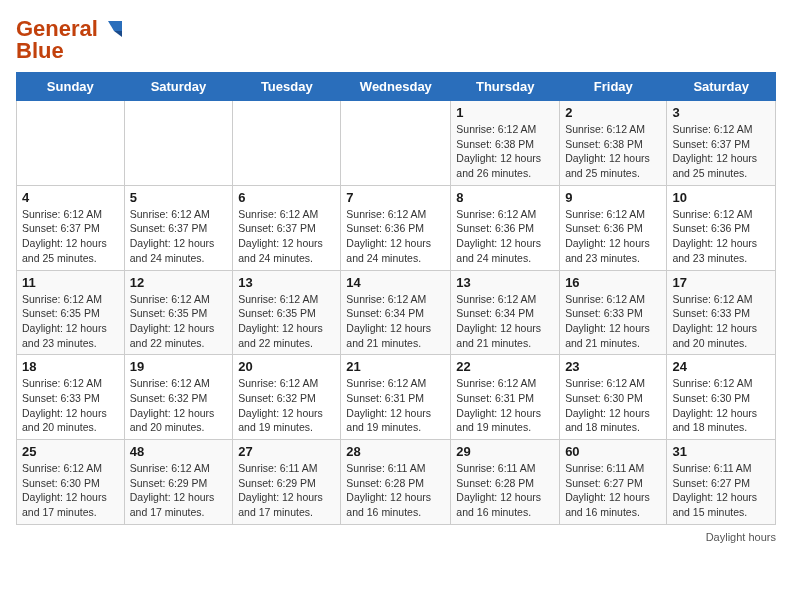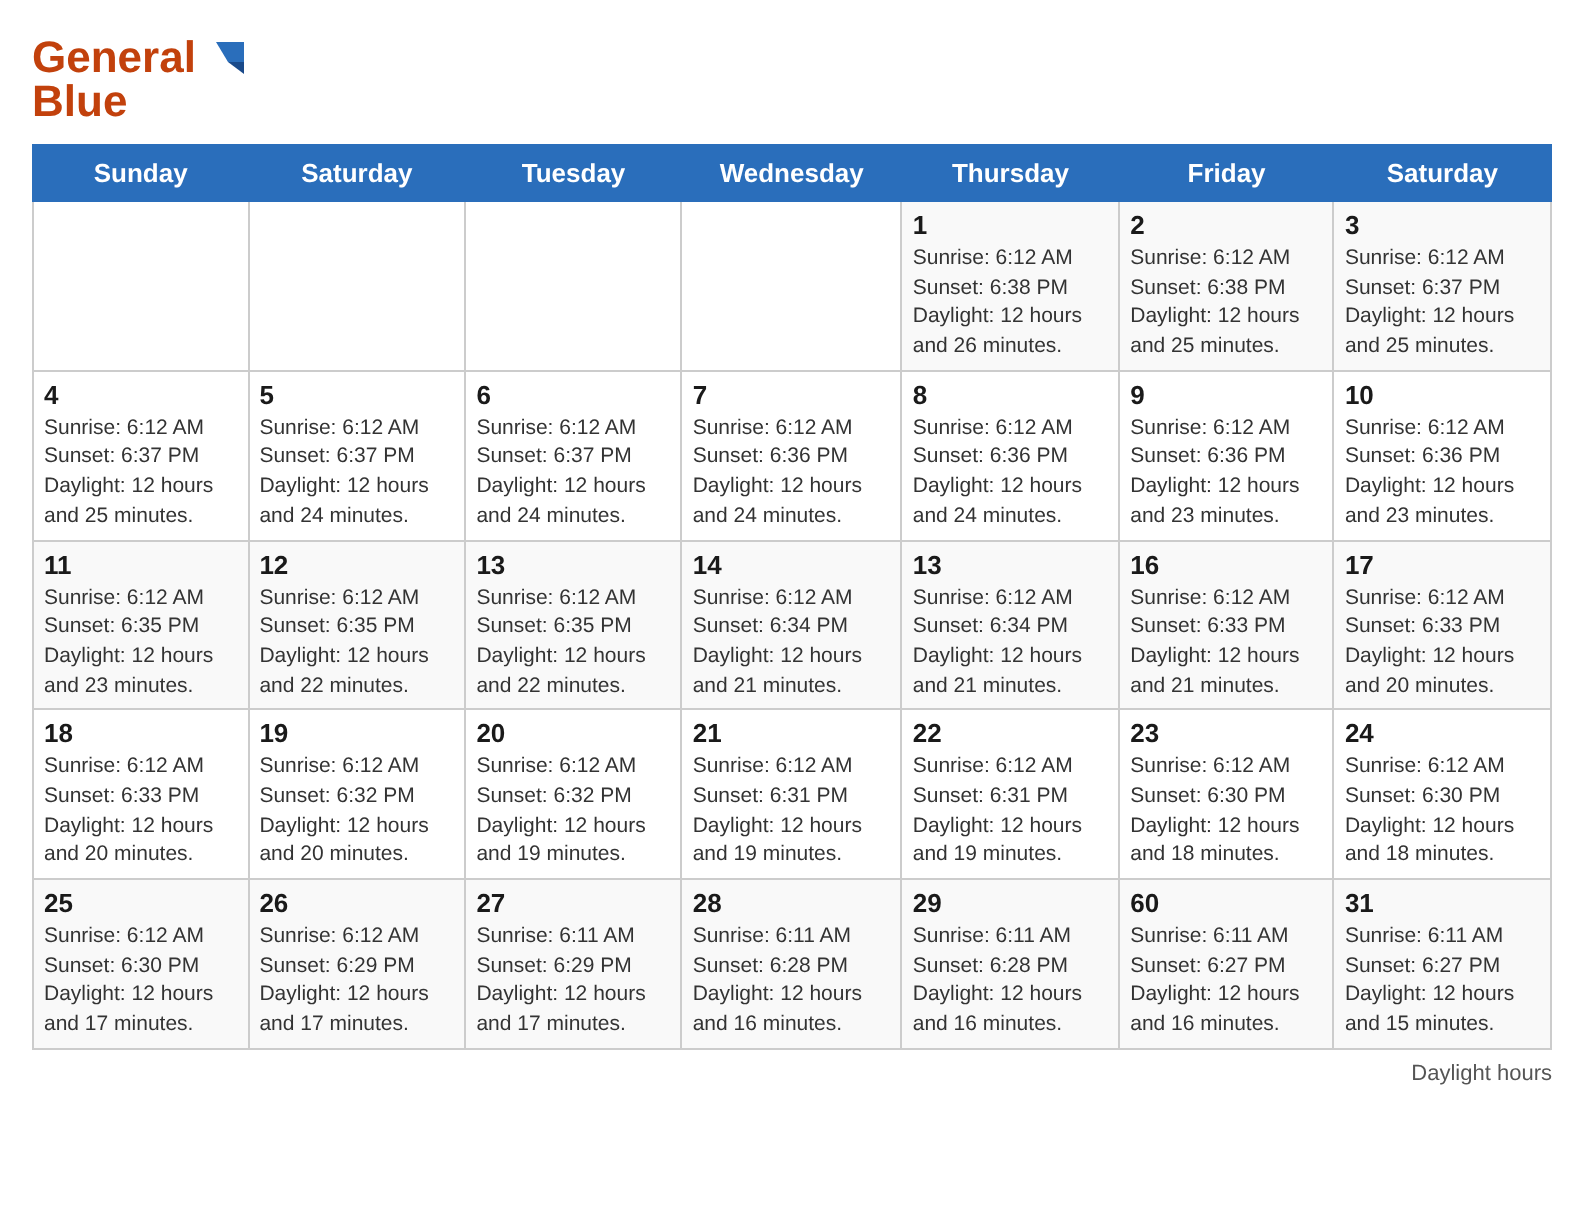--- a/index.html
+++ b/index.html
@@ -292,21 +292,21 @@
       </tr>
       <tr>
         <td>
           <div class="day-number">25</div>
           <div class="day-info" style="white-space: pre-line;">Sunrise: 6:12 AM
 Sunset: 6:30 PM
 Daylight: 12 hours
 and 17 minutes.</div>
         </td>
         <td>
-          <div class="day-number">26</div>
+          <div class="day-number">48</div>
           <div class="day-info" style="white-space: pre-line;">Sunrise: 6:12 AM
 Sunset: 6:29 PM
 Daylight: 12 hours
 and 17 minutes.</div>
         </td>
         <td>
           <div class="day-number">27</div>
           <div class="day-info" style="white-space: pre-line;">Sunrise: 6:11 AM
 Sunset: 6:29 PM
 Daylight: 12 hours

